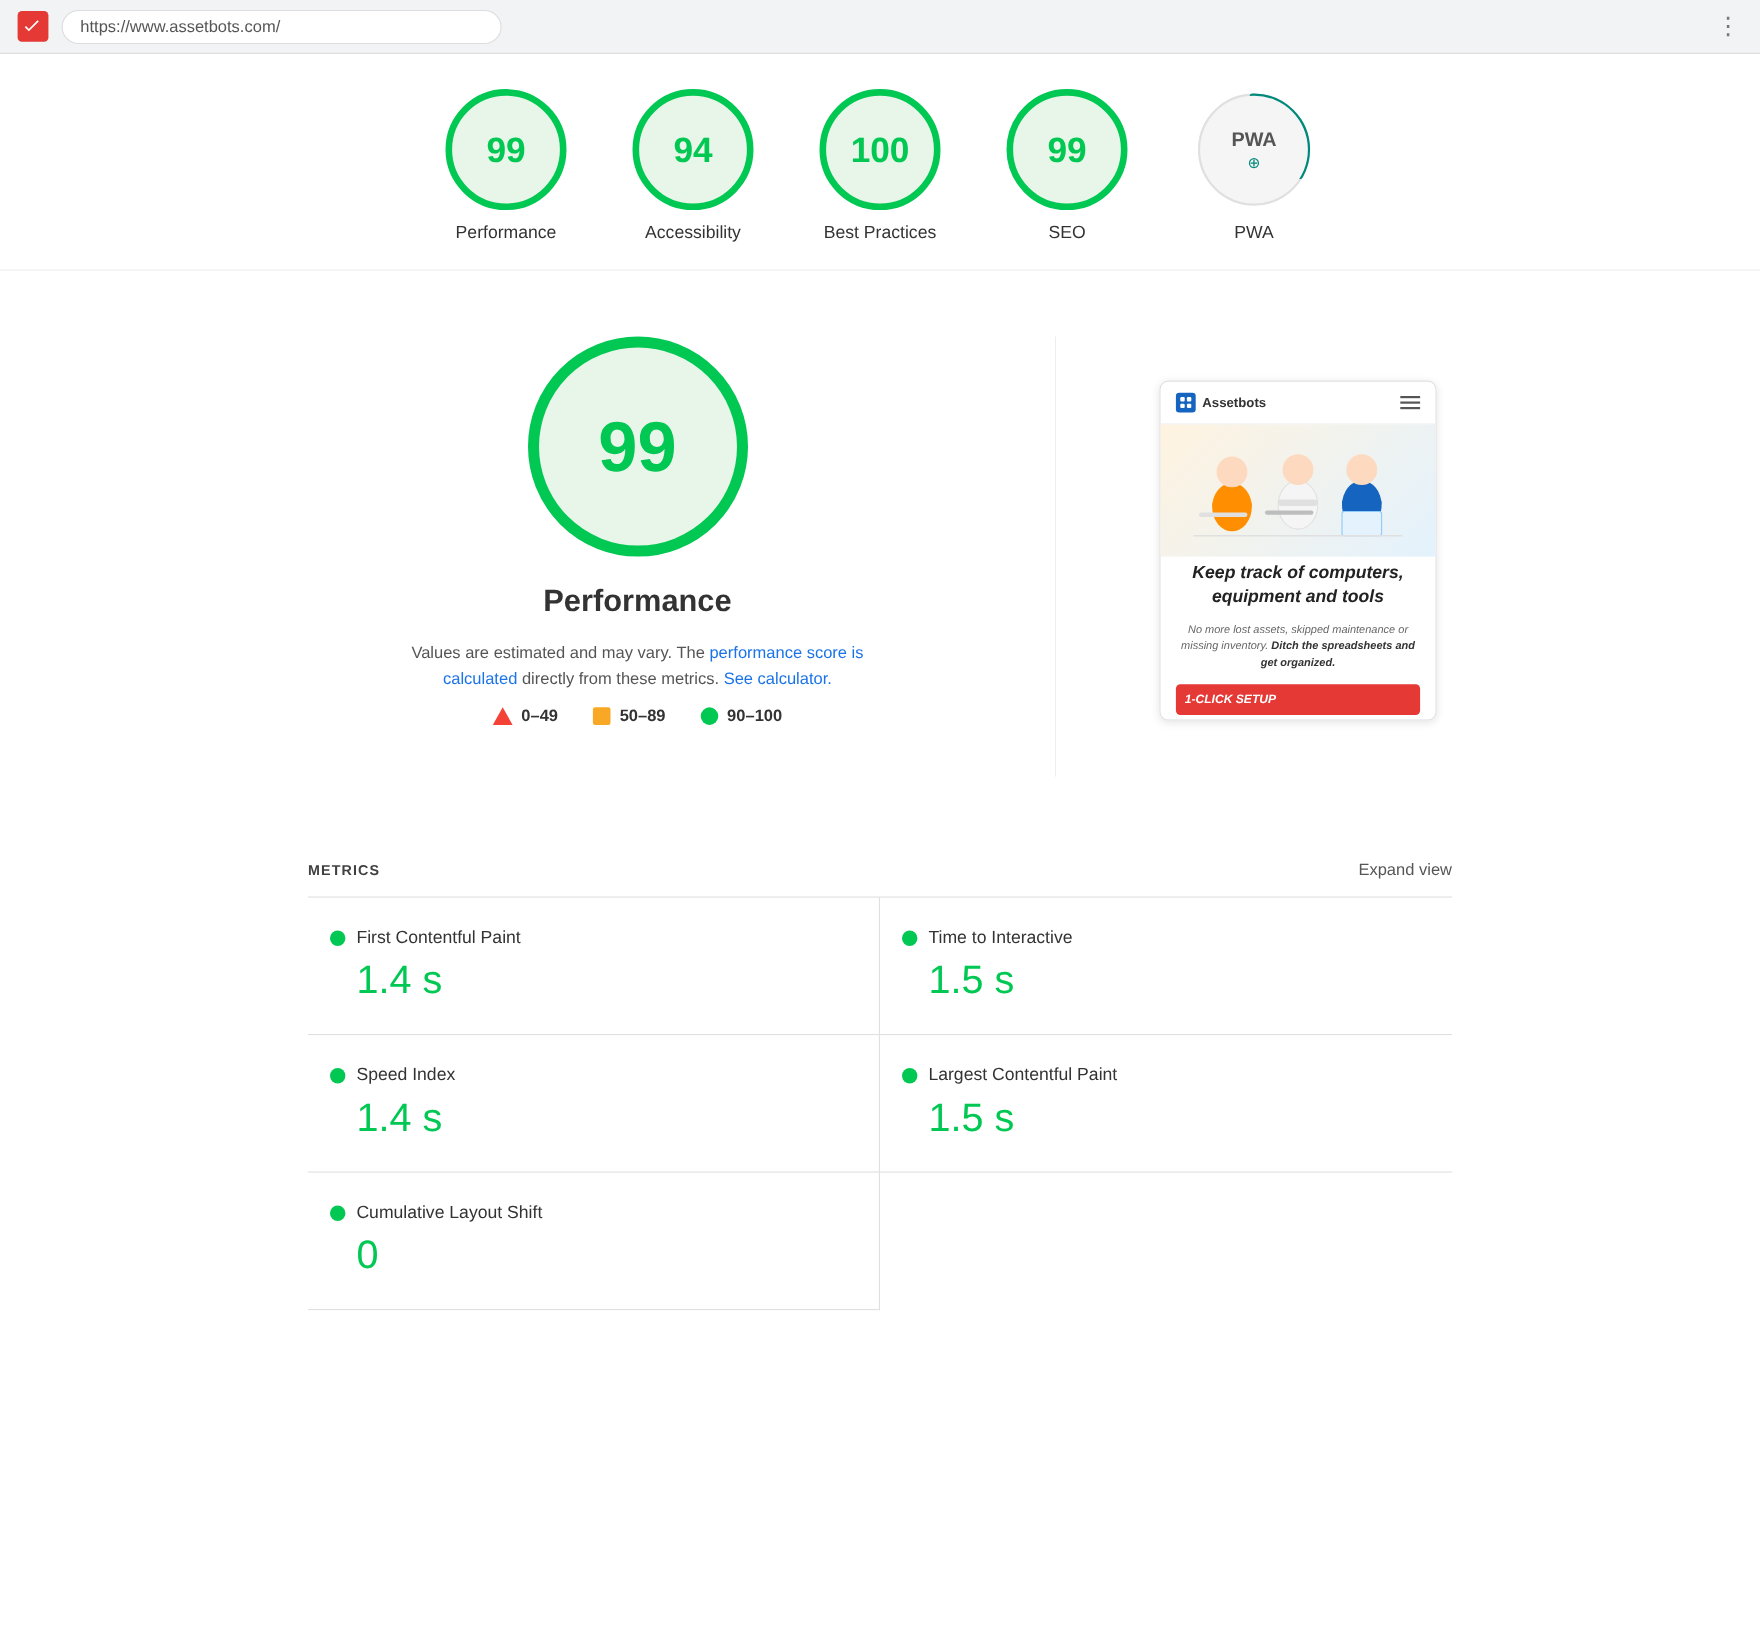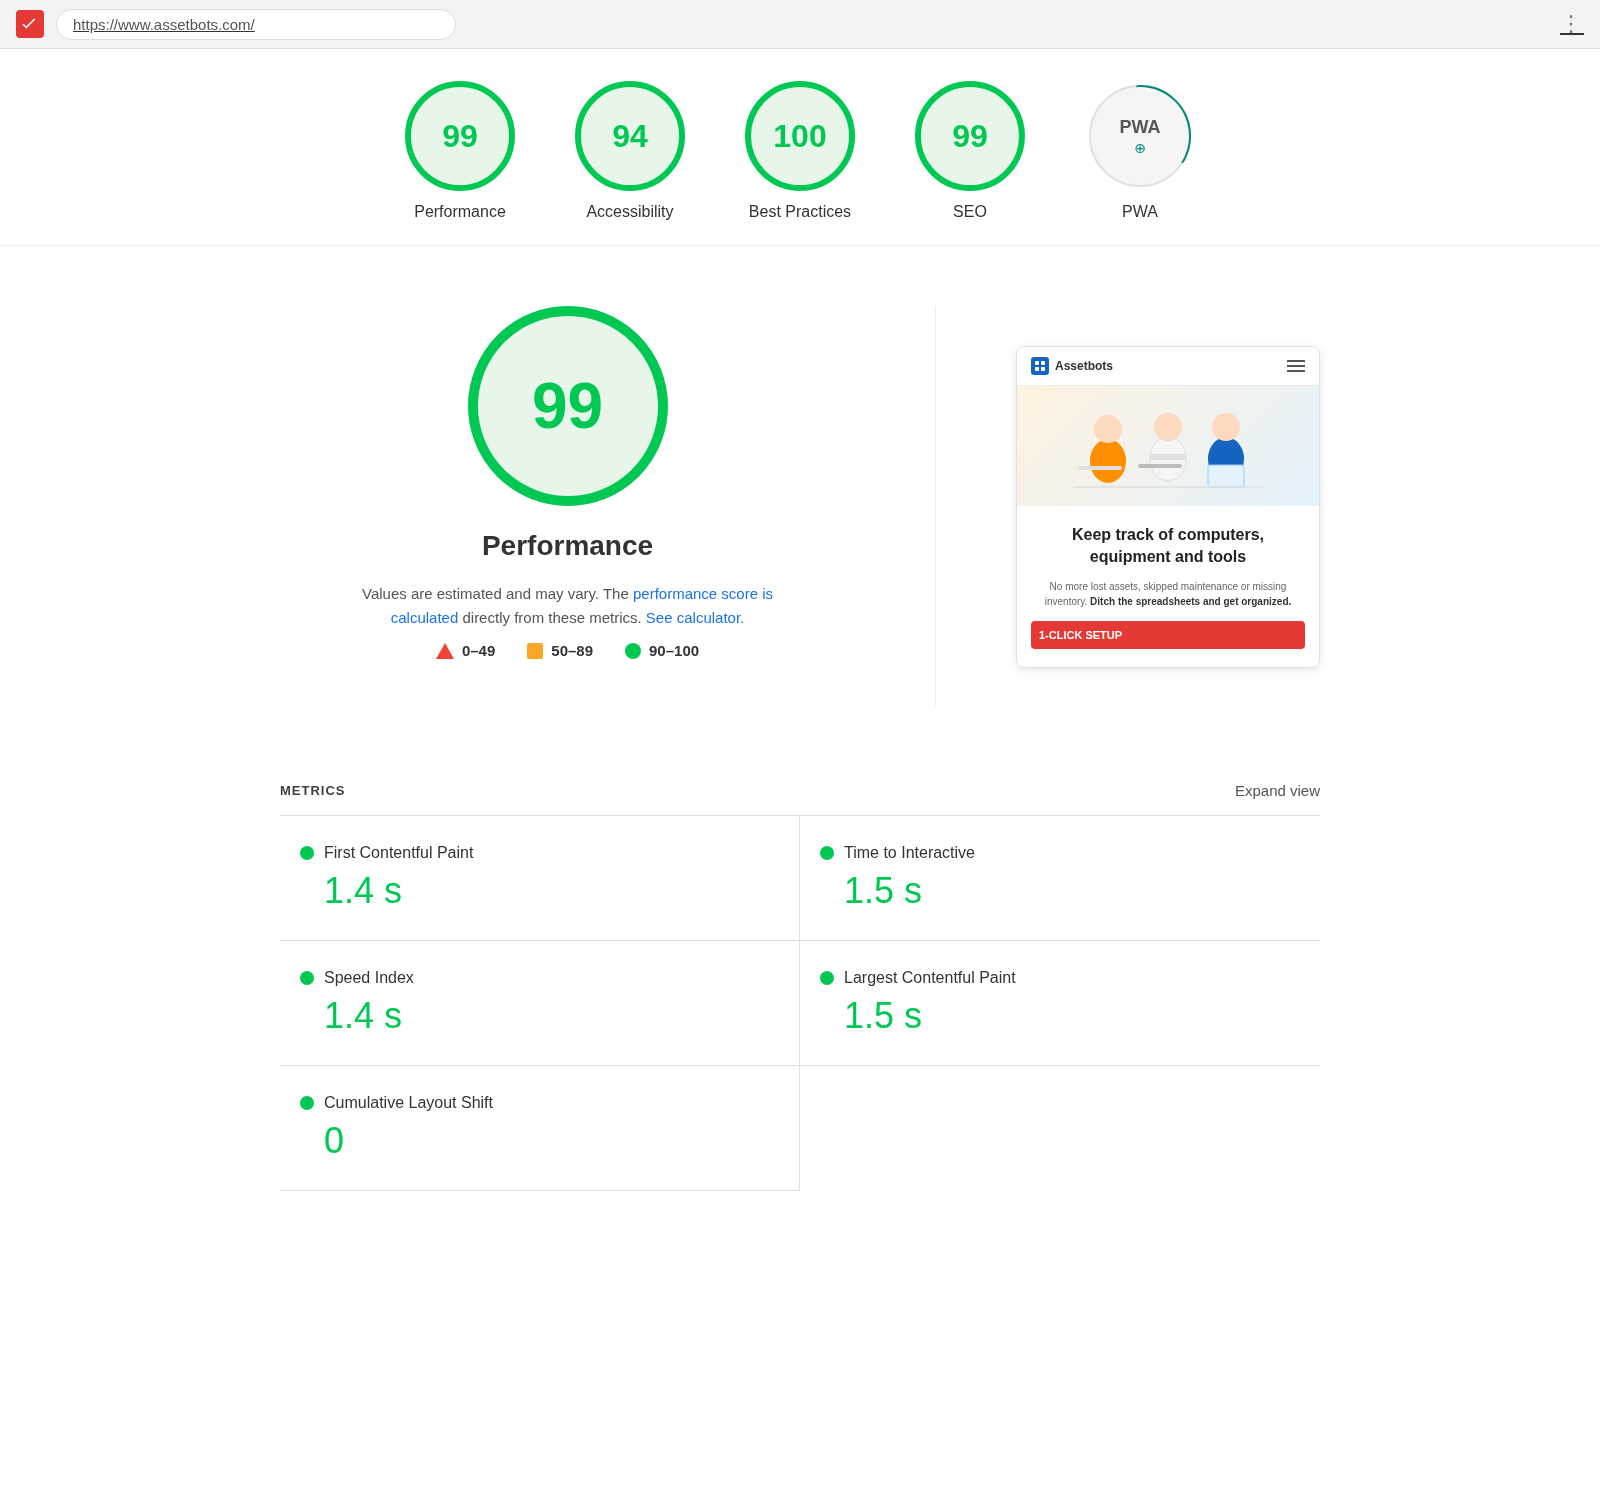--- a/index.html
+++ b/index.html
@@ -1,21 +1,21 @@
 <!DOCTYPE html>
 <html><head>
   <meta charset="utf-8">
   <style>
     * { box-sizing: border-box; margin: 0; padding: 0; }
     body { font-family: Arial, sans-serif; background: #fff; color: #333; width: 1600px; min-height: 1500px; }
 
     
     .browser-bar {
       display: flex; align-items: center; padding: 24px 16px;
-      background: #f1f3f4; border-bottom: 1px solid #ddd; height: 44px; text-decoration: underline;
+      background: #f1f3f4; border-bottom: 1px solid #ddd; height: 44px;
     }
     .browser-logo {
       width: 28px; height: 28px; background: #e53935; border-radius: 4px;
       display: flex; align-items: center; justify-content: center; margin-right: 12px;
       color: white; font-weight: bold; font-size: 14px; flex-shrink: 0;
     }
     .browser-url {
       flex: 1; background: #fff; border: 1px solid #ddd; border-radius: 20px;
       padding: 6px 16px; font-size: 15px; color: #555; max-width: 400px;
     }
@@ -75,36 +75,36 @@
     .legend-square { width: 16px; height: 16px; background: #f9a825; border-radius: 2px; }
     .legend-circle-green { width: 16px; height: 16px; background: #00c853; border-radius: 50%; }
 
     
     .divider { width: 1px; background: #eee; min-height: 400px; flex-shrink: 0; }
 
     
     .right-panel { flex: 0 0 280px; display: flex; flex-direction: column; align-items: center; padding-top: 40px; }
     .website-preview {
       border: 1px solid #e0e0e0; border-radius: 8px; overflow: hidden;
-      width: 304px; box-shadow: 0 2px 8px rgba(0,0,0,0.1);
+      width: 252px; box-shadow: 0 2px 8px rgba(0,0,0,0.1);
     }
     .preview-header {
       display: flex; align-items: center; justify-content: space-between;
       padding: 10px 14px; border-bottom: 1px solid #eee;
     }
     .preview-logo-area { display: flex; align-items: center; gap: 6px; }
     .preview-logo-icon { width: 18px; height: 18px; background: #1565c0; border-radius: 3px; display: flex; align-items: center; justify-content: center; }
     .preview-logo-text { font-size: 12px; font-weight: bold; color: #333; }
     .preview-hamburger { display: flex; flex-direction: column; gap: 3px; cursor: pointer; }
     .preview-hamburger span { display: block; width: 18px; height: 2px; background: #555; }
     .preview-image {
       height: 120px; background: linear-gradient(135deg, #fff3e0 0%, #e3f2fd 100%);
       display: flex; align-items: center; justify-content: center; overflow: hidden;
     }
-    .preview-body { padding: 18px 14px; }
+    .preview-body { padding: 4px 14px; font-style: italic; }
     .preview-title { font-size: 16px; font-weight: bold; text-align: center; color: #222; line-height: 1.4; margin-bottom: 10px; }
     .preview-text { font-size: 10px; color: #666; text-align: center; line-height: 1.5; margin-bottom: 12px; }
     .preview-text strong { color: #333; }
     .preview-btn {
       display: block; background: #e53935; color: white; text-align: left;
       padding: 8px; font-size: 11px; font-weight: bold; border-radius: 4px; cursor: pointer;
     }
 
     
     .metrics-section { padding: 0 80px; max-width: 1200px; margin: 0 auto; }

